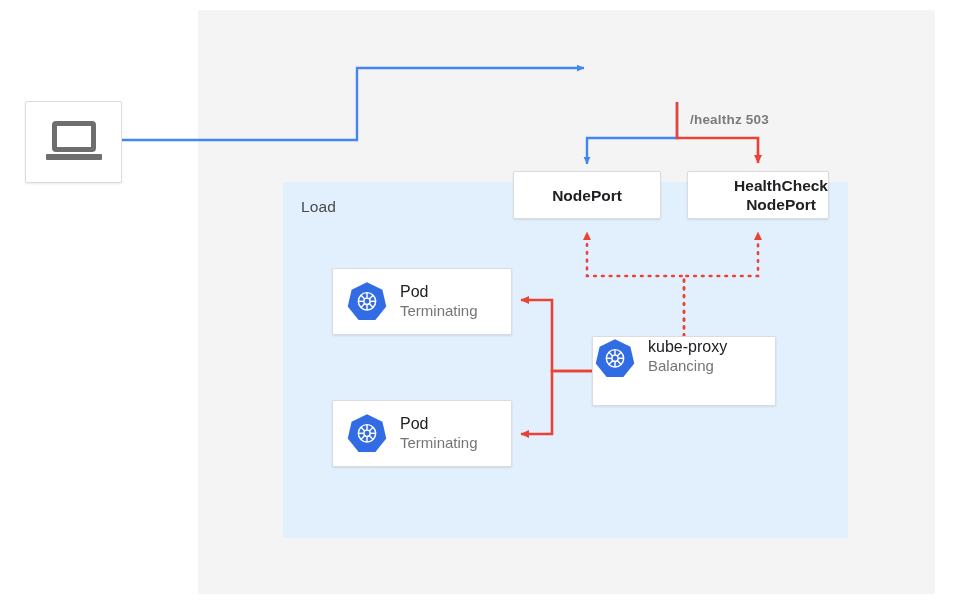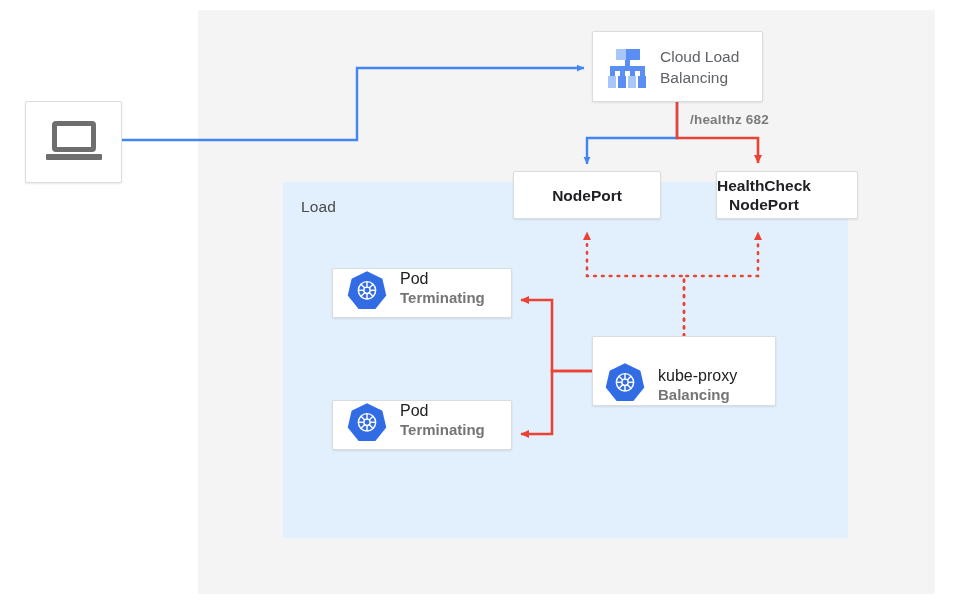--- a/index.html
+++ b/index.html
@@ -139,68 +139,66 @@
     align-items: center;
     justify-content: center;
   }
   #hc-nodeport-card {
     left: 687px;
     top: 171px;
     width: 142px;
     height: 48px;
     display: flex;
     align-items: center;
-    justify-content: flex-start;
-    margin-left: 29px;
+    justify-content: flex-end;
   }
   .np-text {
     font-size: 15.5px;
     font-weight: bold;
     color: #202124;
     text-align: center;
     line-height: 19px;
   }
 
   
   .pod-card {
     width: 180px;
-    height: 50px;
+    height: 67px;
     left: 332px;
     display: flex;
-    align-items: flex-start;
+    align-items: center;
     padding-left: 12px;
     box-sizing: border-box;
   }
   #pod-card-1 { top: 268px; }
   #pod-card-2 { top: 400px; }
 
   #kube-proxy-card {
     left: 592px;
     top: 336px;
     width: 184px;
     height: 70px;
     display: flex;
-    align-items: flex-end;
-    padding-left: 10px;
+    align-items: flex-start;
+    padding-left: 0;
     box-sizing: border-box;
   }
 
   .k8s-icon {
     flex: 0 0 auto;
     margin-right: 11px;
   }
   .card-text { line-height: 1.25; }
   .card-title {
     font-size: 16px;
     color: #202124;
   }
   .card-sub {
     font-size: 15px;
     color: #757575;
-    font-weight: bold;
   }
 
   
   #wires {
     position: absolute;
     left: 0;
     top: 0;
     width: 953px;
     height: 612px;
     pointer-events: none;
@@ -254,49 +252,29 @@
 
     <g>
       <path d="M592,371 L552,371 L552,300 L521,300" fill="none" stroke="#ea4335" stroke-width="2.6" marker-end="url(#arrow-red)"></path>
     </g>
 
     <g>
       <path d="M592,371 L552,371 L552,434 L521,434" fill="none" stroke="#ea4335" stroke-width="2.6" marker-end="url(#arrow-red)"></path>
     </g>
   </svg>
 
-  <div class="healthz-label">/healthz 682</div>
+  <div class="healthz-label">/healthz 503</div>
 
   <div class="card" id="laptop-card">
     <div class="laptop-icon">
       <div class="laptop-screen"></div>
       <div class="laptop-base"></div>
     </div>
   </div>
 
-  <div class="card" id="clb-card">
-    <div class="clb-icon">
-      <i class="clb-top-l"></i>
-        <i class="clb-top-r"></i>
-      <i class="clb-stem"></i>
-        <i class="clb-bar"></i>
-      <i class="clb-leg1"></i>
-        <i class="clb-leg2"></i>
-        <i class="clb-leg3"></i>
-        <i class="clb-leg4"></i>
-      <i class="clb-b1"></i>
-        <i class="clb-b2"></i>
-        <i class="clb-b3"></i>
-        <i class="clb-b4"></i>
-    </div>
-    <div class="clb-text">
-      <div>Cloud Load</div>
-      <div>Balancing</div>
-    </div>
-  </div>
 
   <div class="card" id="nodeport-card">
     <div class="np-text">NodePort</div>
   </div>
 
   <div class="card" id="hc-nodeport-card">
     <div class="np-text">
       <div>HealthCheck</div>
       <div>NodePort</div>
     </div>

